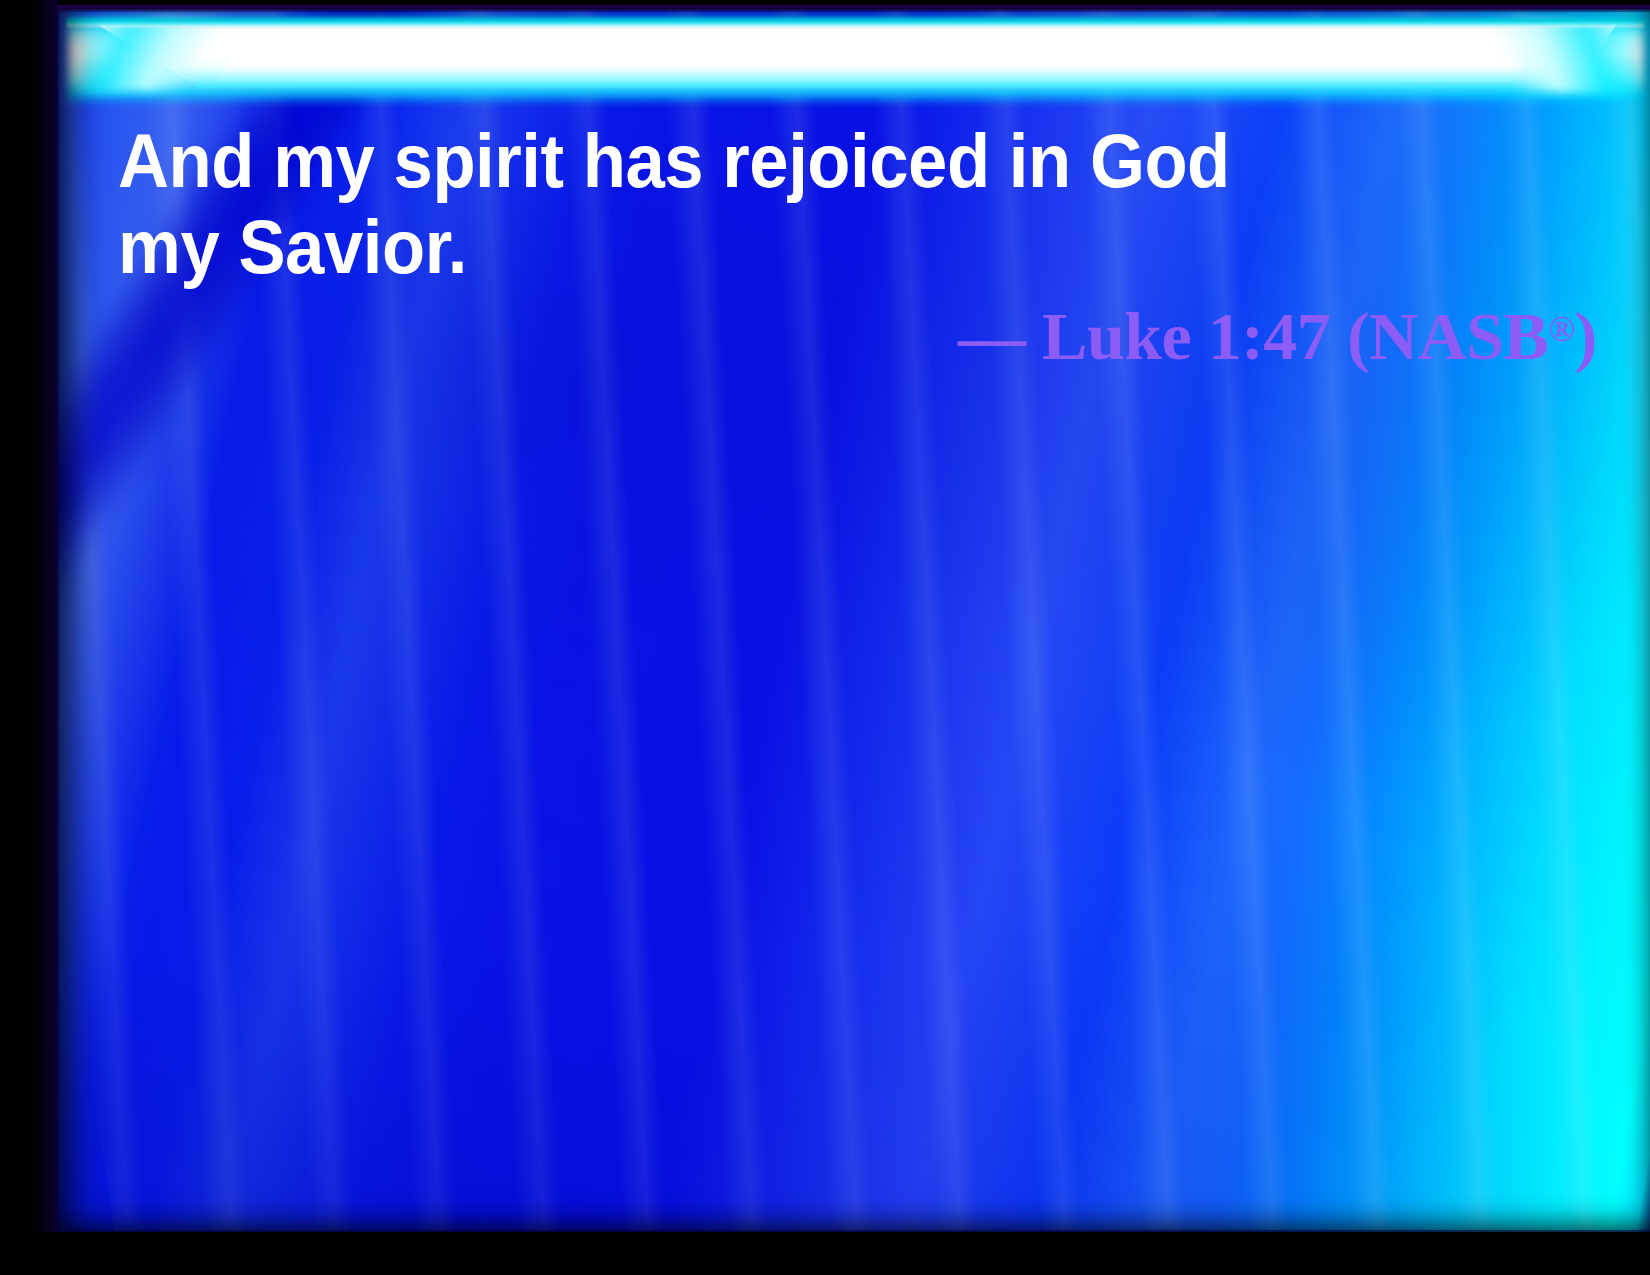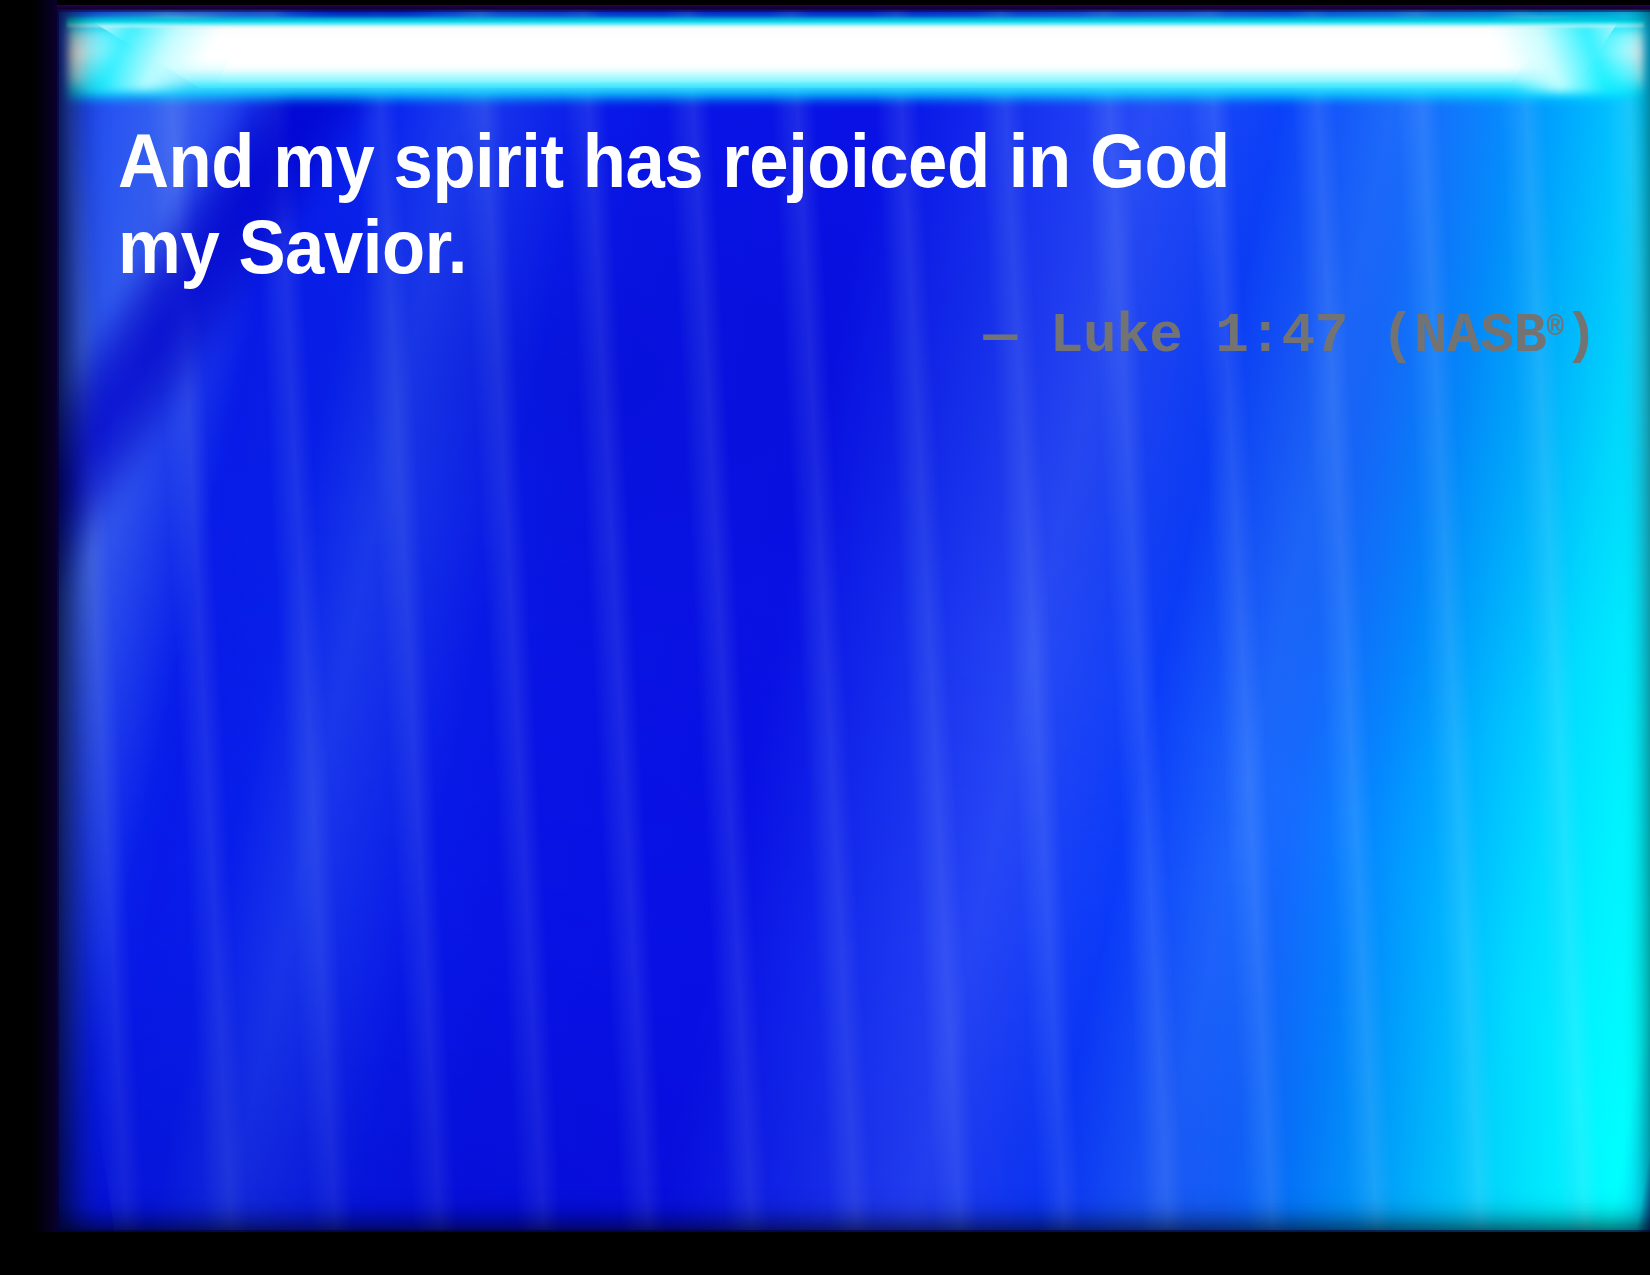--- a/index.html
+++ b/index.html
@@ -278,24 +278,24 @@
     font-stretch: condensed;
     transform: scaleX(0.93);
     transform-origin: left top;
   }
   .attribution {
     position: absolute;
     left: 200px;
     top: 286px;
     width: 1365px;
     margin: 0;
-    color: #737373;
-    font-family: Liberation Mono, monospace;
+    color: #8b5cf6;
+    font-family: Liberation Serif, serif;
     font-weight: bold;
-    font-size: 56px;
+    font-size: 68px;
     line-height: 86px;
     letter-spacing: -0.5px;
     text-align: right;
     pointer-events: auto;
     font-stretch: condensed;
   }
   .attribution .reg {
     font-size: 0.52em;
     vertical-align: 0.52em;
     letter-spacing: 0;

